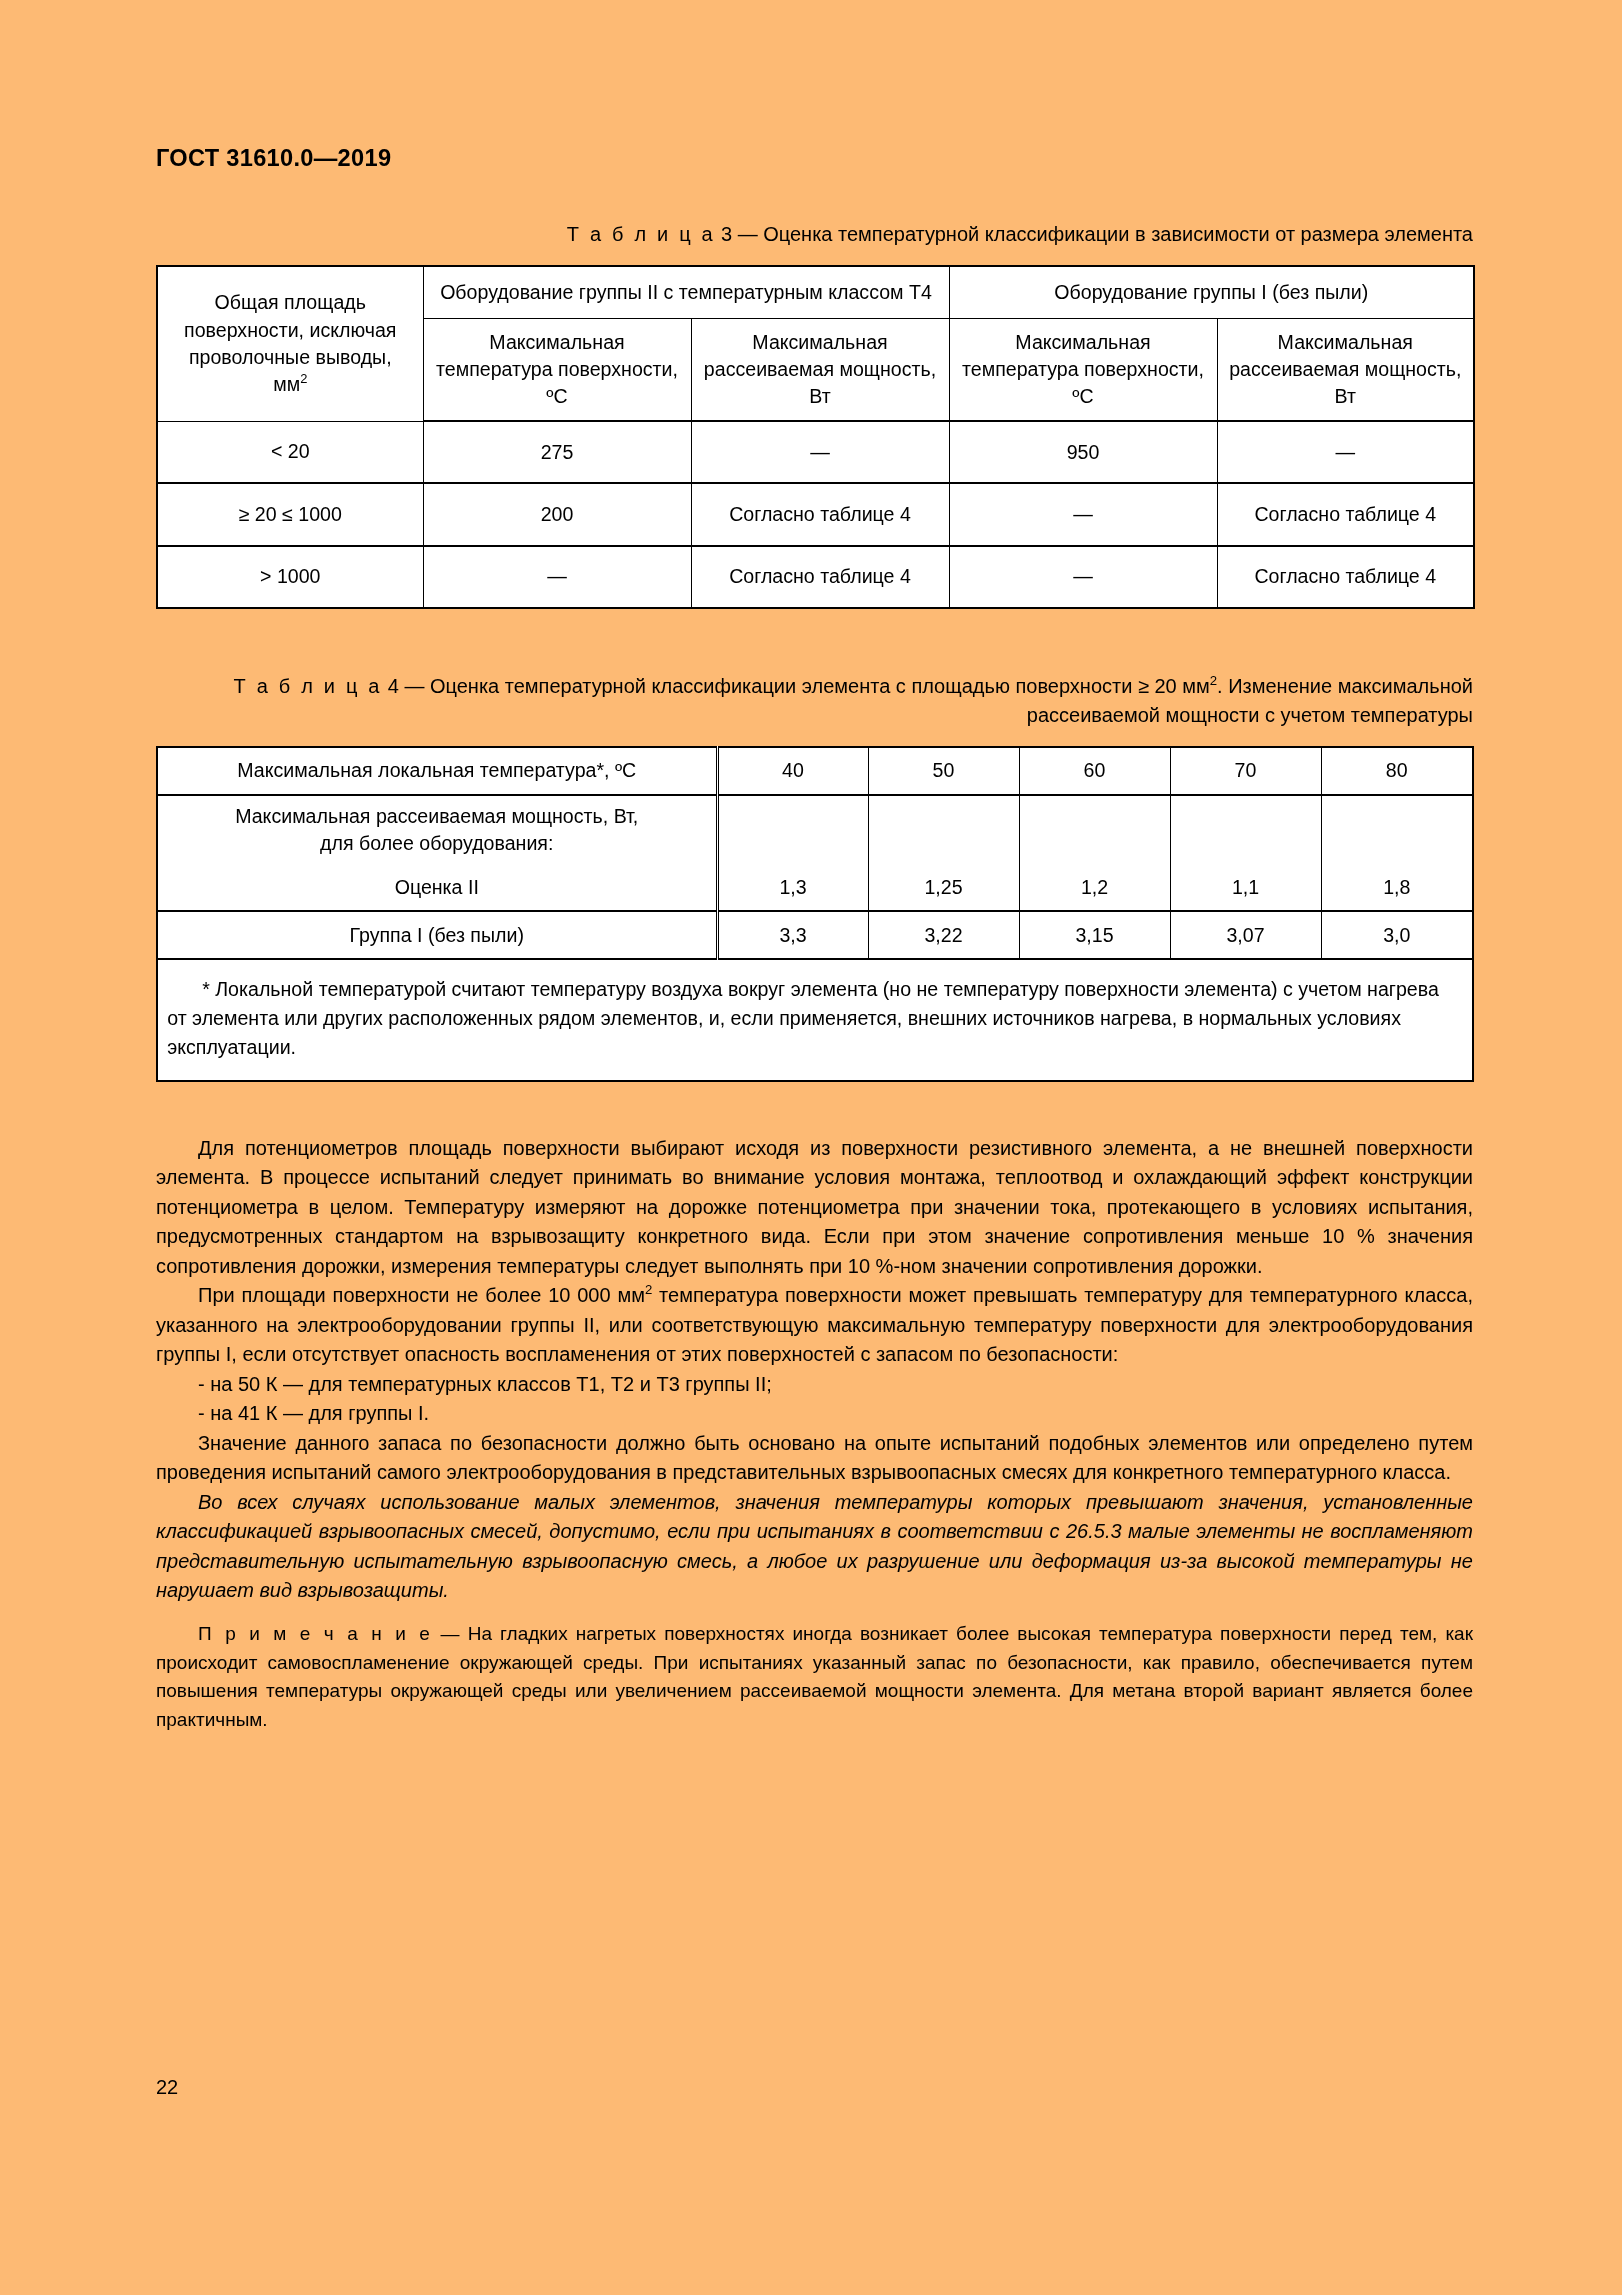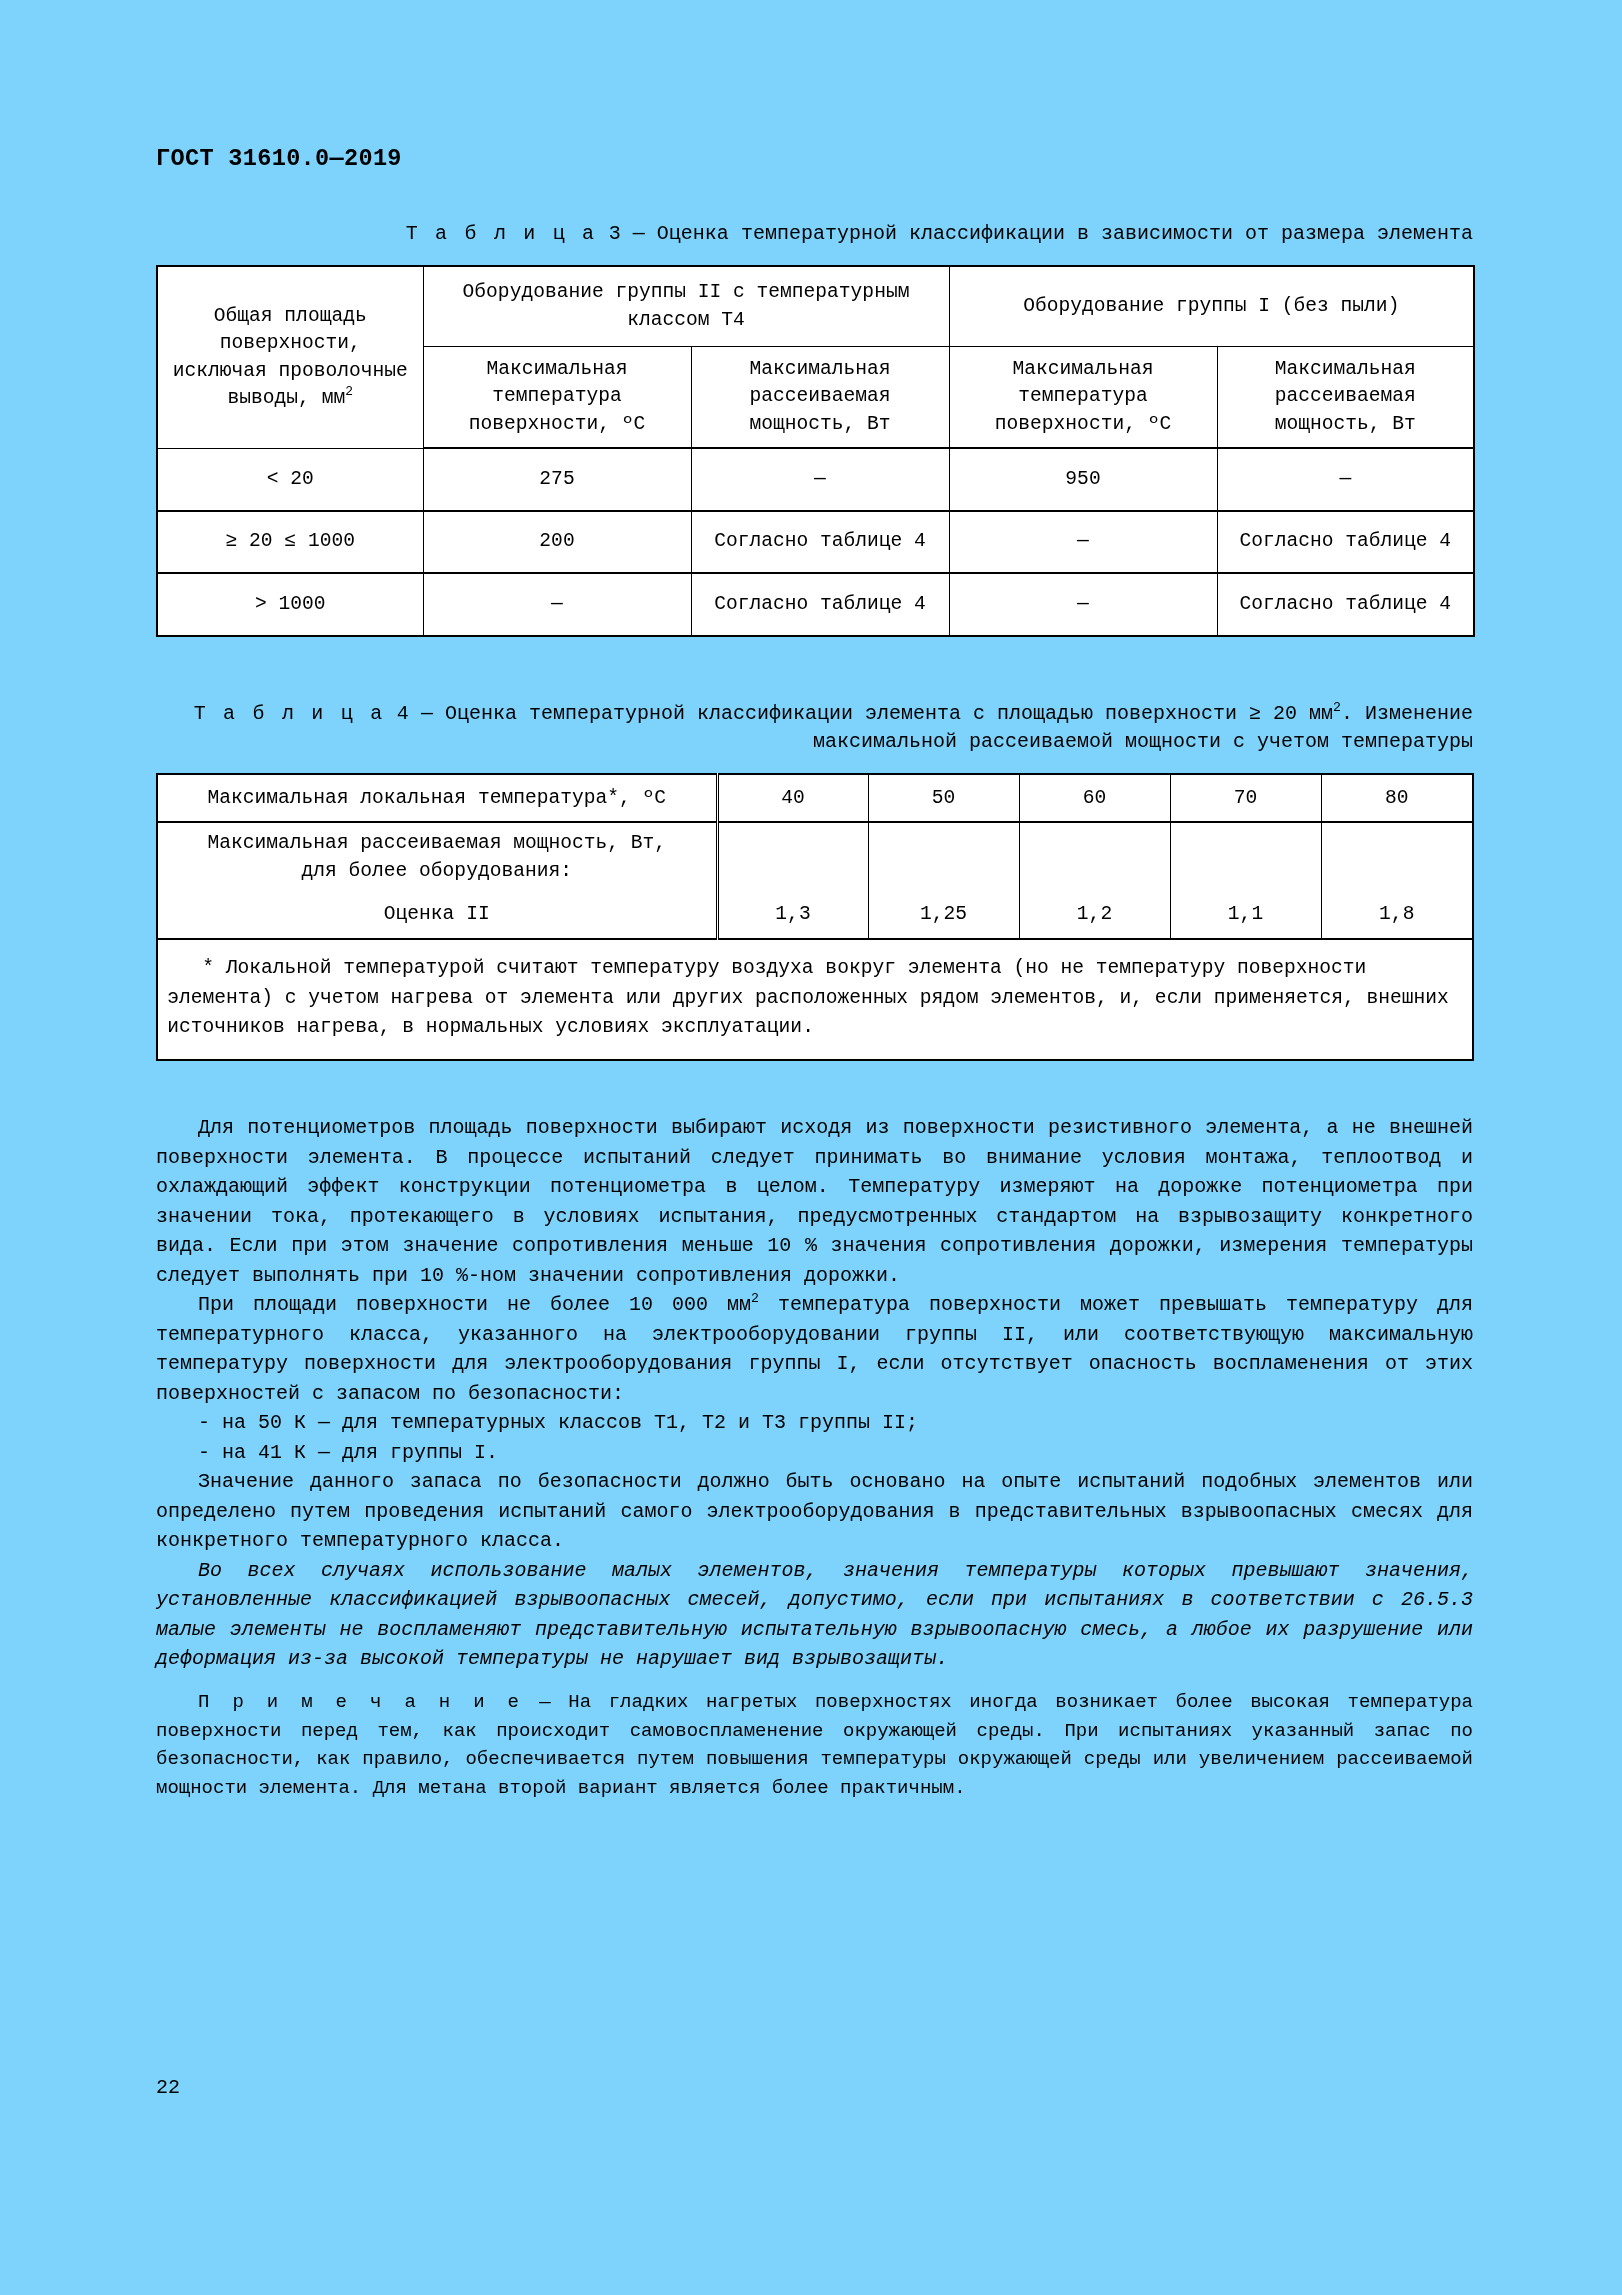--- a/index.html
+++ b/index.html
@@ -5,22 +5,22 @@
 <style>
   html, body {
     margin: 0;
     padding: 0;
     background: #ffffff;
   }
   .page {
     position: relative;
     width: 1623px;
     height: 2295px;
-    background: #7dd3fc;
-    font-family: Liberation Mono, monospace;
+    background: #fdba74;
+    font-family: Liberation Sans, sans-serif;
     color: #000000;
     box-sizing: border-box;
     overflow: hidden;
   }
 
   
   .running-head {
     position: absolute;
     left: 156px;
     top: 145px;
@@ -246,20 +246,28 @@
         </tr>
         <tr>
           <td class="label" style="border-top:none">Оценка II</td>
           <td class="dbl-left" style="border-top:none">1,3</td>
           <td style="border-top:none">1,25</td>
           <td style="border-top:none">1,2</td>
           <td style="border-top:none">1,1</td>
           <td style="border-top:none">1,8</td>
         </tr>
         <tr>
+          <td class="label row-top">Группа I (без пыли)</td>
+          <td class="row-top dbl-left">3,3</td>
+          <td class="row-top">3,22</td>
+          <td class="row-top">3,15</td>
+          <td class="row-top">3,07</td>
+          <td class="row-top">3,0</td>
+        </tr>
+        <tr>
           <td class="notecell" colspan="6"><span class="indent"></span><span>* Локальной температурой считают температуру воздуха вокруг элемента (но не температуру поверхности элемента) с учетом нагрева от элемента или других расположенных рядом элементов, и, если применяется, внешних источников нагрева, в нормальных условиях эксплуатации.</span></td>
         </tr>
       </tbody>
     </table>
 
     <div class="spacer-md"></div>
 
     <p class="body first">Для потенциометров площадь поверхности выбирают исходя из поверхности резистивного элемента, а не внешней поверхности элемента. В процессе испытаний следует принимать во внимание условия монтажа, теплоотвод и охлаждающий эффект конструкции потенциометра в целом. Температуру измеряют на дорожке потенциометра при значении тока, протекающего в условиях испытания, предусмотренных стандартом на взрывозащиту конкретного вида. Если при этом значение сопротивления меньше 10 % значения сопротивления дорожки, измерения температуры следует выполнять при 10 %-ном значении сопротивления дорожки.</p>
 
 

